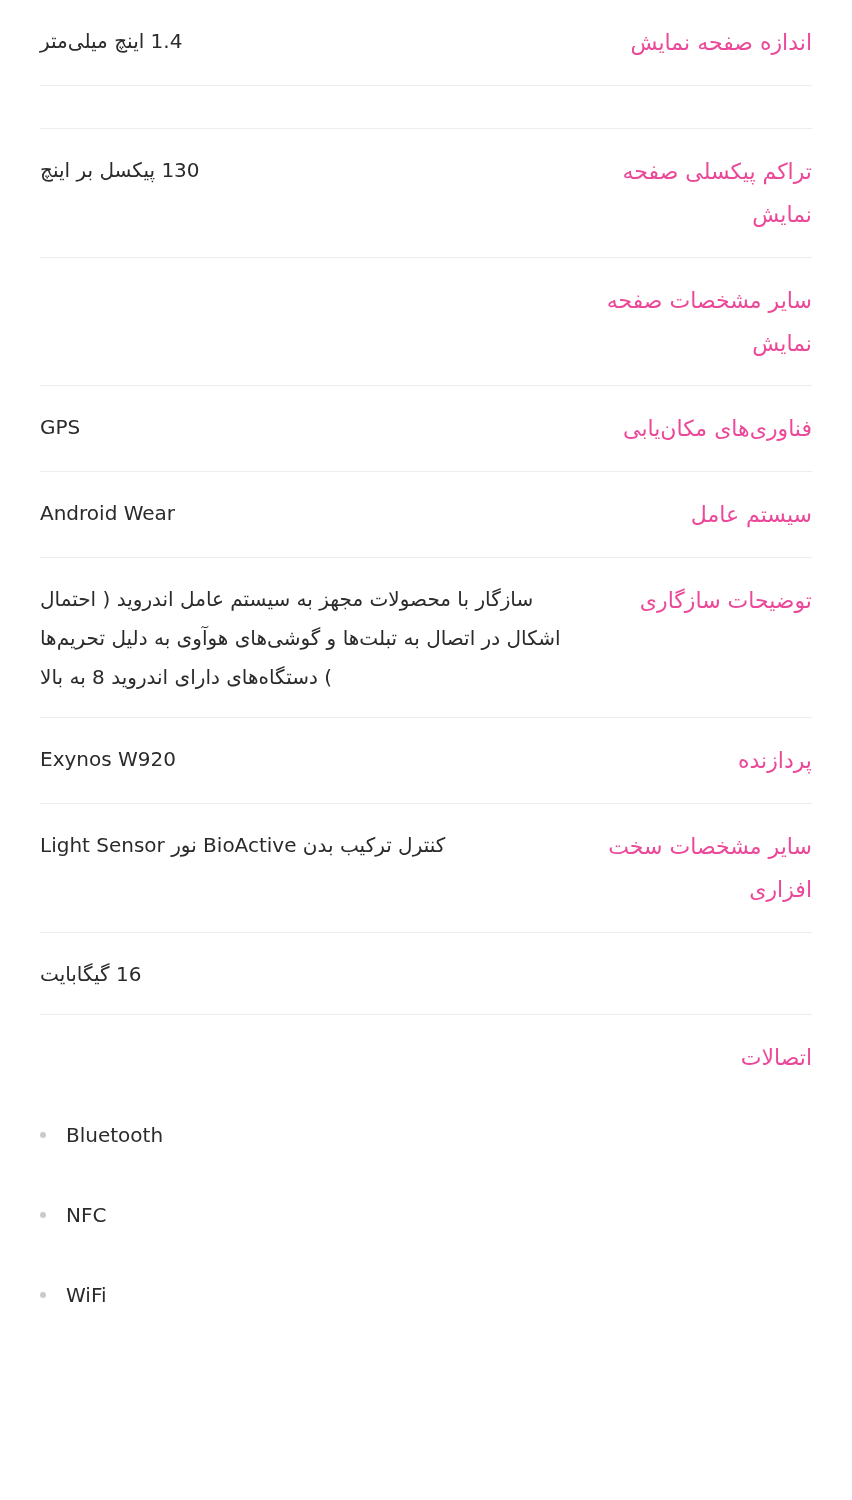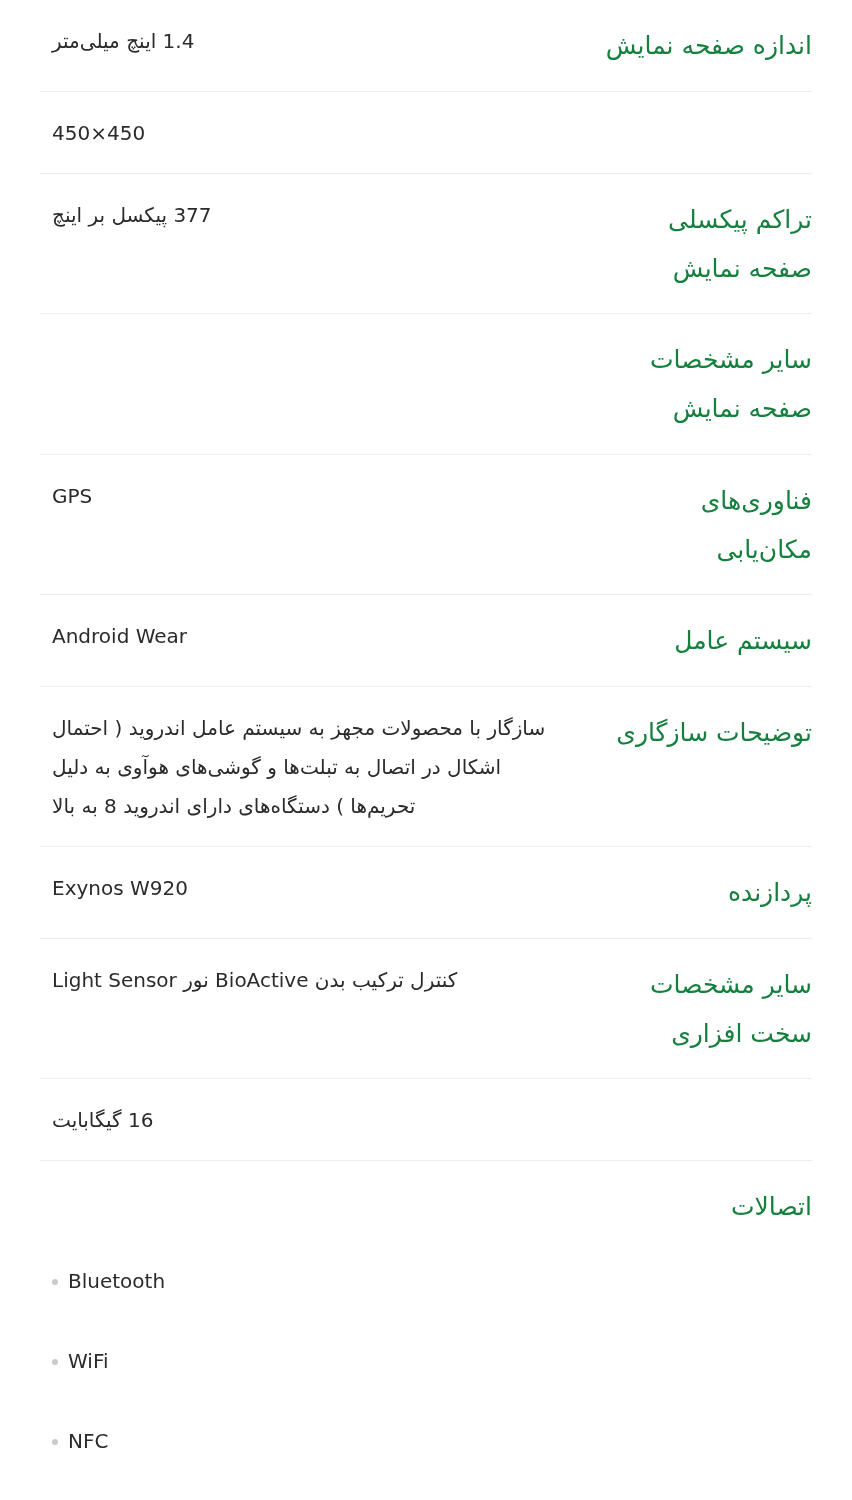--- a/index.html
+++ b/index.html
@@ -30,53 +30,52 @@
     box-sizing: border-box;
   }
   .spec-row:last-child {
     border-bottom: none;
   }
 
   .spec-label {
     width: 230px;
     flex: 0 0 230px;
     text-align: right;
-    color: #15803d;
-    font-size: 25px;
+    color: #ec4899;
+    font-size: 22px;
     line-height: 1.95;
     padding-left: 18px;
     box-sizing: border-box;
     white-space: pre-line;
   }
 
   .spec-value {
     flex: 1 1 auto;
     text-align: left;
     color: #2b2b2b;
     font-size: 20px;
     line-height: 1.95;
     padding-right: 12px;
     box-sizing: border-box;
     white-space: pre-line;
     direction: rtl;
-    margin-left: 12px;
   }
 
   .bullet-list {
     list-style: none;
     margin: 0;
     padding: 0;
     direction: rtl;
   }
   .bullet-list li {
     display: flex;
     flex-direction: row-reverse;
     justify-content: flex-start;
     align-items: center;
-    gap: 10px;
+    gap: 20px;
     font-size: 20px;
     line-height: 2.05;
     color: #2b2b2b;
   }
   .bullet-dot {
     width: 6px;
     height: 6px;
     border-radius: 50%;
     background: #c9cad0;
     flex: 0 0 6px;
@@ -91,26 +90,25 @@
 <body>
 
 <div class="spec-table">
 
   <div class="spec-row">
     <div class="spec-label">اندازه صفحه نمایش</div>
     <div class="spec-value">1.4 اینچ میلی‌متر</div>
   </div>
 
   <div class="spec-row">
-    <div class="spec-value">450×450</div>
   </div>
 
   <div class="spec-row">
     <div class="spec-label">تراکم پیکسلی صفحه نمایش</div>
-    <div class="spec-value">377 پیکسل بر اینچ</div>
+    <div class="spec-value">130 پیکسل بر اینچ</div>
   </div>
 
   <div class="spec-row">
     <div class="spec-label">سایر مشخصات صفحه نمایش</div>
   </div>
 
   <div class="spec-row">
     <div class="spec-label">فناوری‌های مکان‌یابی</div>
     <div class="spec-value">GPS</div>
   </div>
@@ -142,23 +140,23 @@
   <div class="spec-row">
     <div class="spec-label">اتصالات</div>
     <div class="spec-value">
       <ul class="bullet-list">
         <li>
           <span class="bullet-dot"></span>
           <span class="bullet-text">Bluetooth</span>
         </li>
         <li>
           <span class="bullet-dot"></span>
-          <span class="bullet-text">WiFi</span>
+          <span class="bullet-text">NFC</span>
         </li>
         <li>
           <span class="bullet-dot"></span>
-          <span class="bullet-text">NFC</span>
+          <span class="bullet-text">WiFi</span>
         </li>
       </ul>
     </div>
   </div>
 
 </div>
 
 </body></html>

